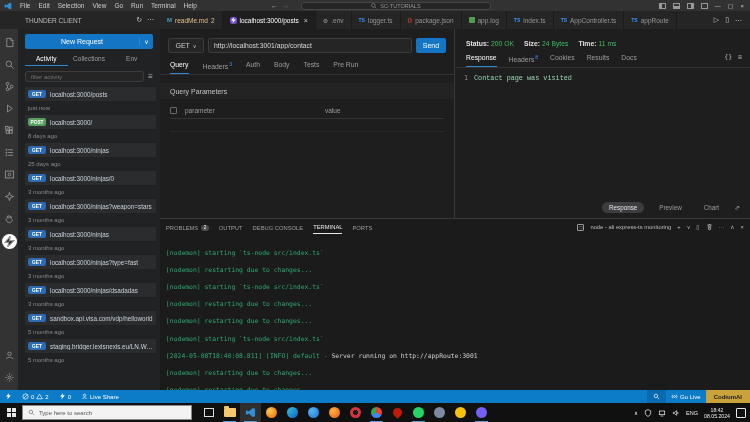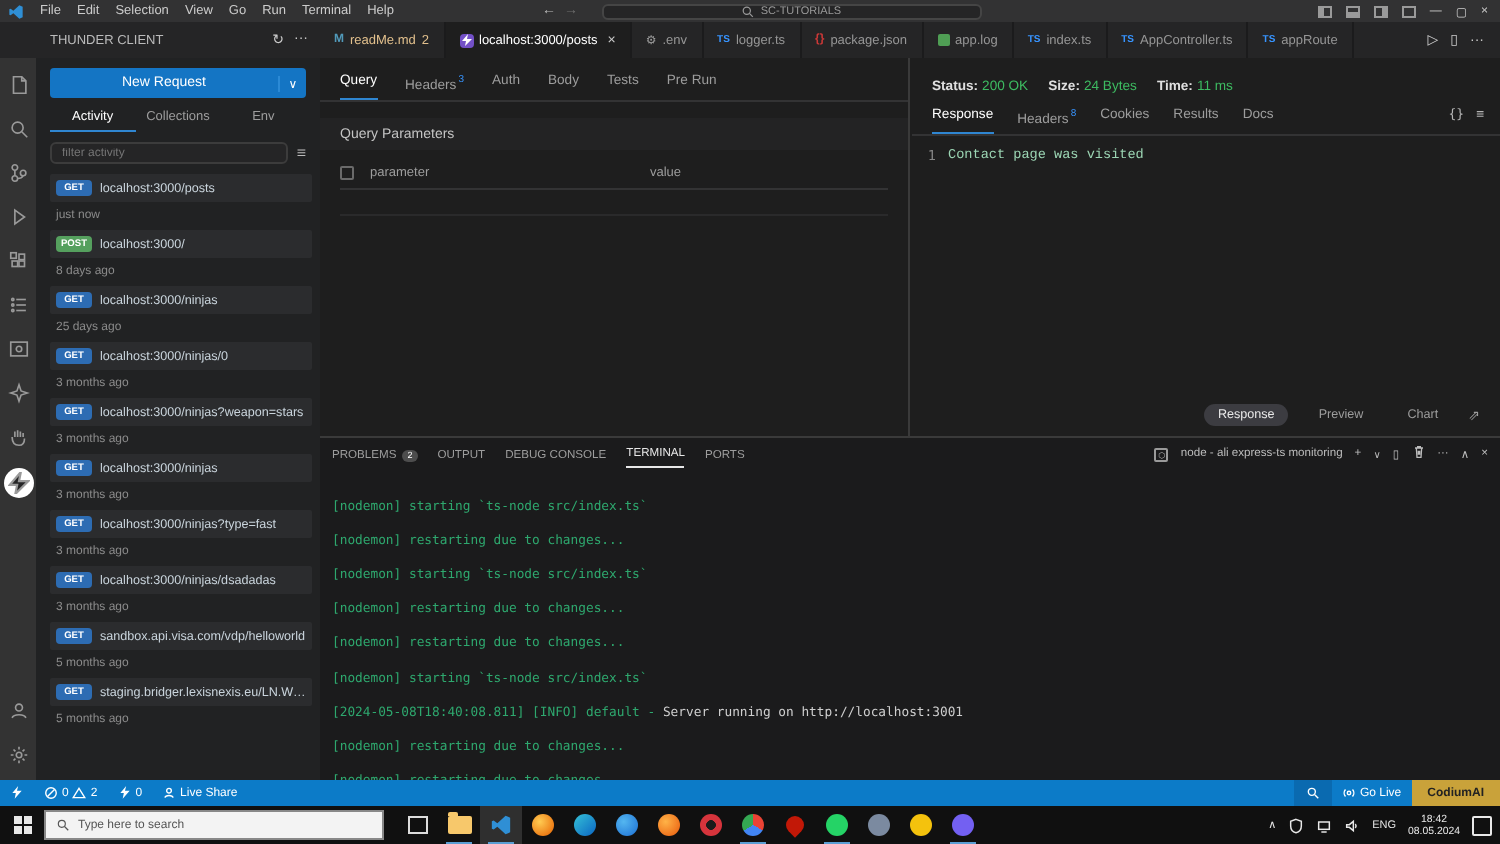--- a/index.html
+++ b/index.html
@@ -387,20 +387,28 @@
   <div class="act-item">
     <div class="act-row">
         <span class="badge get">GET</span>
         <span class="act-url">staging.bridger.lexisnexis.eu/LN.WebS...</span>
       </div>
     <div class="act-time">5 months ago</div>
   </div>
 </div>
 
 <div class="abs request-panel">
+  <div class="req-line">
+    <div class="method-sel">
+        <span>GET</span>
+        <span style="font-size:5px;">∨</span>
+      </div>
+    <input class="url-input" value="http://localhost:3001/app/contact" style="">
+    <button class="send-btn">Send</button>
+  </div>
   <div class="req-tabs">
     <span class="rtab active">Query</span>
     <span class="rtab"><span>Headers</span><span class="sup-badge">3</span></span>
     <span class="rtab">Auth</span>
     <span class="rtab">Body</span>
     <span class="rtab">Tests</span>
     <span class="rtab">Pre Run</span>
   </div>
   <div class="qp-strip">Query Parameters</div>
   <div class="qp-head">
@@ -464,21 +472,21 @@
       <span>×</span>
     </span>
   </div>
   <div class="term-body">
 <div><span class="tp">[nodemon] starting `ts-node src/index.ts`</span><span class="tm"></span></div>
 <div><span class="tp">[nodemon] restarting due to changes...</span><span class="tm"></span></div>
 <div><span class="tp">[nodemon] starting `ts-node src/index.ts`</span><span class="tm"></span></div>
 <div><span class="tp">[nodemon] restarting due to changes...</span><span class="tm"></span></div>
 <div><span class="tp">[nodemon] restarting due to changes...</span><span class="tm"></span></div>
 <div><span class="tp">[nodemon] starting `ts-node src/index.ts`</span><span class="tm"></span></div>
-<div><span class="tp">[2024-05-08T18:40:08.811] [INFO] default -</span><span class="tm"> Server running on http://localhost:3001</span></div>
+<div><span class="tp">[2024-05-08T18:40:08.811] [INFO] default -</span><span class="tm"> Server running on http://appRoute:3001</span></div>
 <div><span class="tp">[nodemon] restarting due to changes...</span><span class="tm"></span></div>
 <div><span class="tp">[nodemon] restarting due to changes...</span><span class="tm"></span></div>
 <div><span class="tp">[nodemon] starting `ts-node src/index.ts`</span><span class="tm"></span></div>
 <div><span class="tp">[nodemon] restarting due to changes...</span><span class="tm"></span></div>
 
 
 
 
 
 

